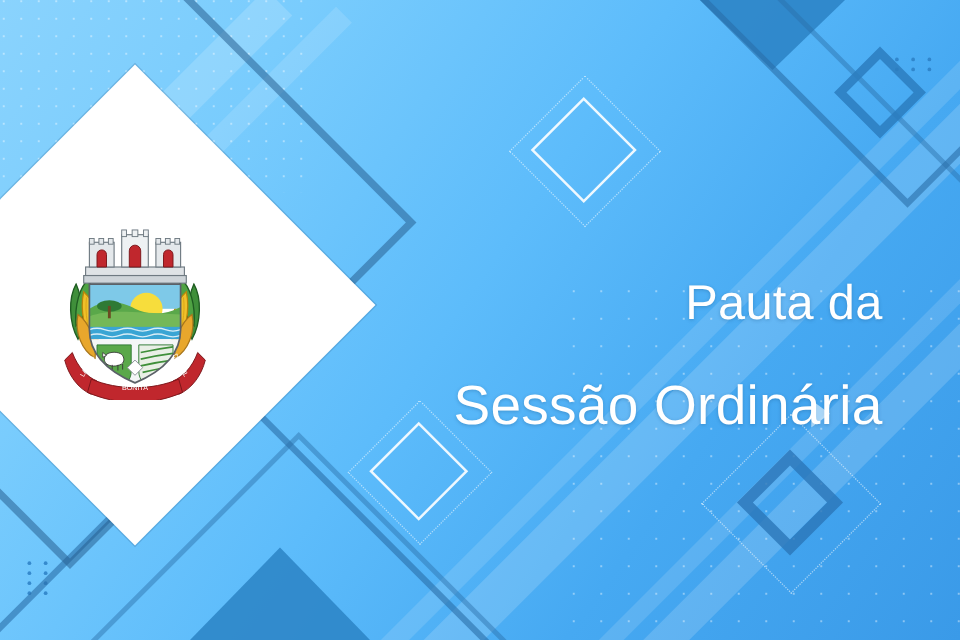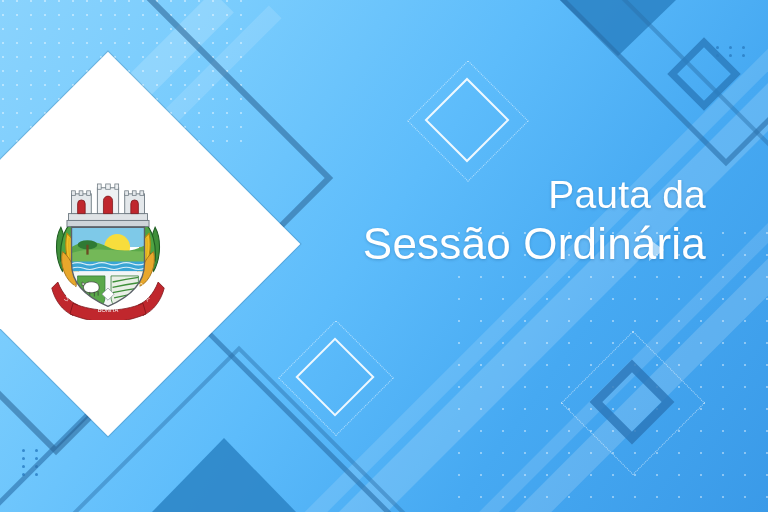--- a/index.html
+++ b/index.html
@@ -121,28 +121,30 @@
     top:172px;
     text-align:right;
     color:#ffffff;
   }
   #title-line1{
     font-size:39px;
     line-height:46px;
     font-weight:400;
     letter-spacing:.2px;
     text-shadow:0 1px 3px rgba(20,70,115,.30);
+    margin-top:48px;
   }
   #title-line2{
     font-size:44px;
     line-height:52px;
     font-weight:400;
     letter-spacing:.2px;
     white-space:nowrap;
     text-shadow:0 1px 3px rgba(20,70,115,.30);
+    margin-top:33px;
   }
   #title-arrow{
     position:absolute;
     right:42px; bottom:9px;
     width:0;height:0;
     border-top:11px solid transparent;
     border-bottom:11px solid transparent;
     border-left:15px solid rgba(255,255,255,.55);
   }
 </style>

